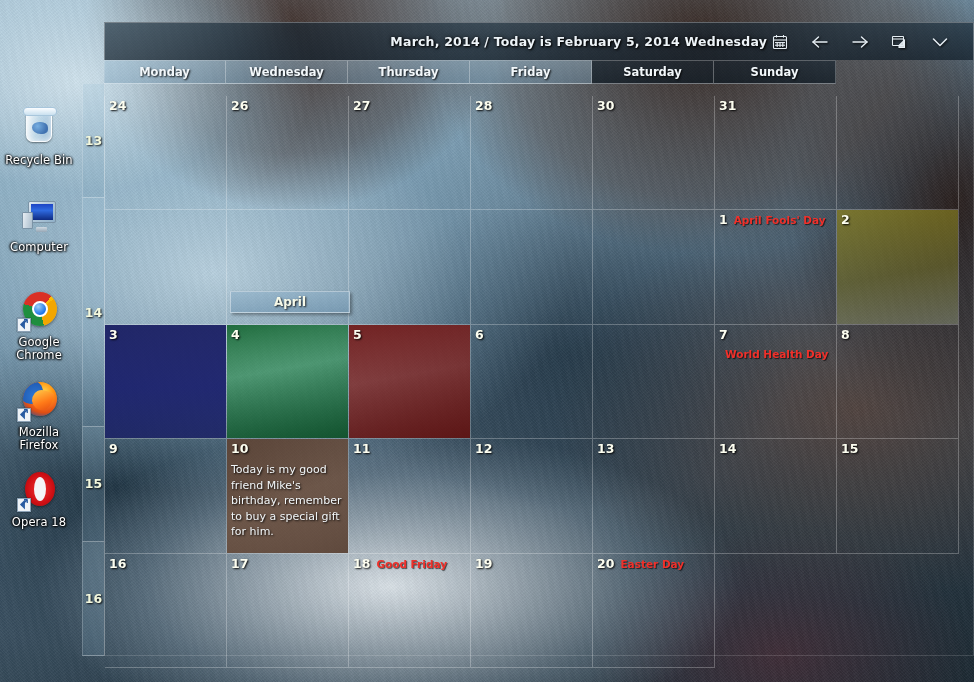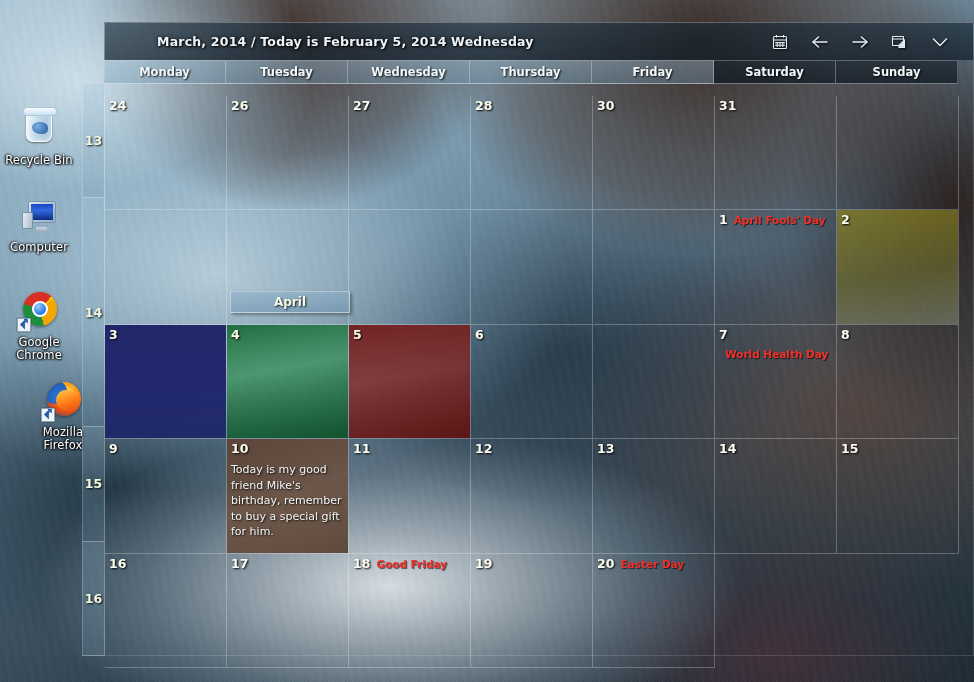--- a/index.html
+++ b/index.html
@@ -129,23 +129,23 @@
     font-family: "DejaVu Sans", "Liberation Sans", sans-serif;
   }
   .titlebar{
     position:absolute; left:22px; top:0; right:0; height:38px;
     background: linear-gradient(180deg, rgba(22,40,54,.62) 0%, rgba(14,28,40,.70) 100%);
     border:1px solid rgba(255,255,255,.20);
     border-bottom:none;
     display:flex; align-items:center;
   }
   .titlebar .ttl{
-    flex:1; text-align:left; color:#eef4f8; font-size:12.5px; font-weight:bold;
+    flex:1; text-align:right; color:#eef4f8; font-size:12.5px; font-weight:bold;
     text-shadow: 1px 1px 2px rgba(0,0,0,.95), 0 0 4px rgba(0,0,0,.8);
-    letter-spacing:.2px; padding-left:52px;
+    letter-spacing:.2px; padding-left:92px;
   }
   .tb-btns{ display:flex; align-items:center; gap:14px; padding-right:20px; }
   .tb-btn{ width:26px; height:24px; display:flex; align-items:center; justify-content:center;
     color:#e6eef4; cursor:pointer; }
   .tb-btn svg{ display:block; filter: drop-shadow(1px 1px 1px rgba(0,0,0,.9)); }
 
   
   .dayhead{
     position:absolute; left:22px; top:38px; right:0; height:24px;
     display:flex;
@@ -266,29 +266,36 @@
 
     <div class="desk-icon" style="margin-top:36px;">
       <div class="glyph">
         <span class="ico-chrome"></span>
           <span class="shortcut-arrow"></span>
       </div>
       <span class="cap">Google</span>
       <span class="cap">Chrome</span>
     </div>
 
-    <div class="desk-icon" style="margin-top:18px;margin-left:24px;">
+    <div class="desk-icon" style="margin-top:18px;">
       <div class="glyph">
         <span class="ico-ff"></span>
           <span class="shortcut-arrow"></span>
       </div>
       <span class="cap">Mozilla</span>
       <span class="cap">Firefox</span>
     </div>
 
+    <div class="desk-icon" style="margin-top:18px;">
+      <div class="glyph">
+        <span class="ico-op"></span>
+          <span class="shortcut-arrow"></span>
+      </div>
+      <span class="cap">Opera 18</span>
+    </div>
 
   </div>
 
   <div id="calendar">
 
     <div class="titlebar">
       <div class="ttl">March, 2014 / Today is February 5, 2014 Wednesday</div>
       <div class="tb-btns">
 
         <div class="tb-btn">
@@ -332,21 +339,20 @@
           <svg width="20" height="16" viewBox="0 0 20 16" fill="none" stroke="#e6eef4" stroke-width="1.5" stroke-linecap="round" stroke-linejoin="round">
             <polyline points="3.5,5 10,11.5 16.5,5"></polyline>
           </svg>
         </div>
 
       </div>
     </div>
 
     <div class="dayhead">
         <div class="dh">Monday</div>
-        <div class="dh">Tuesday</div>
         <div class="dh">Wednesday</div>
         <div class="dh">Thursday</div>
         <div class="dh">Friday</div>
         <div class="dh weekend">Saturday</div>
         <div class="dh weekend">Sunday</div>
       </div>
     <div class="weekcol">
         <div class="wk" style="top: 0px; height: 114.4px;">13</div>
         <div class="wk" style="top: 114.4px; height: 228.8px;">14</div>
         <div class="wk" style="top: 343.2px; height: 114.4px;">15</div>

